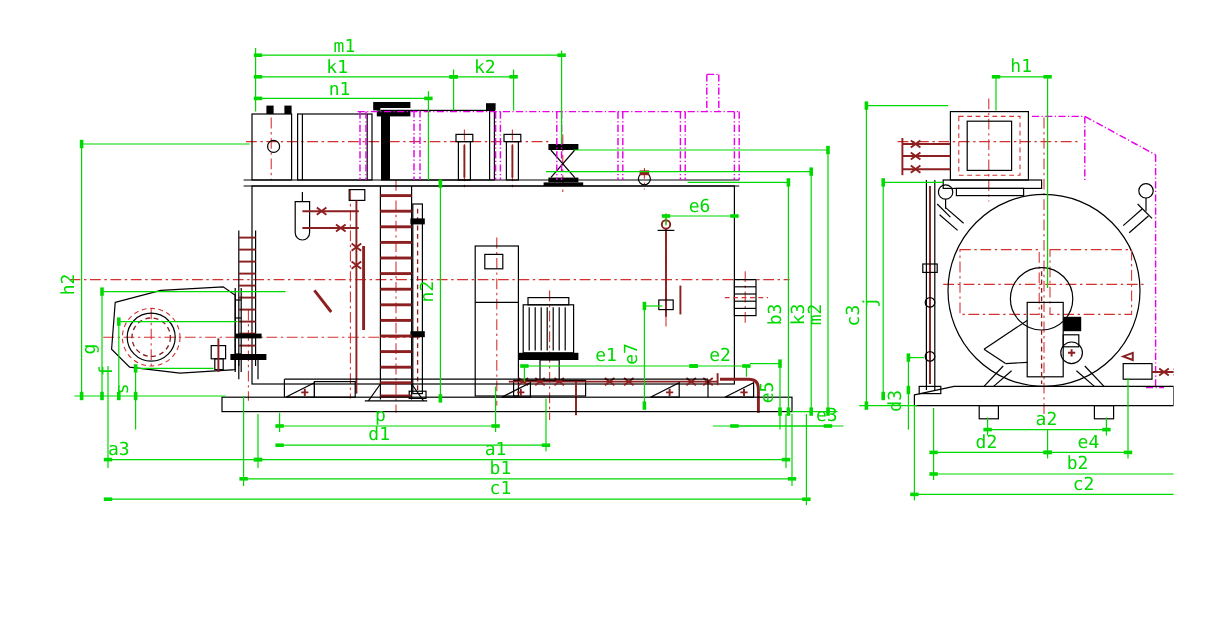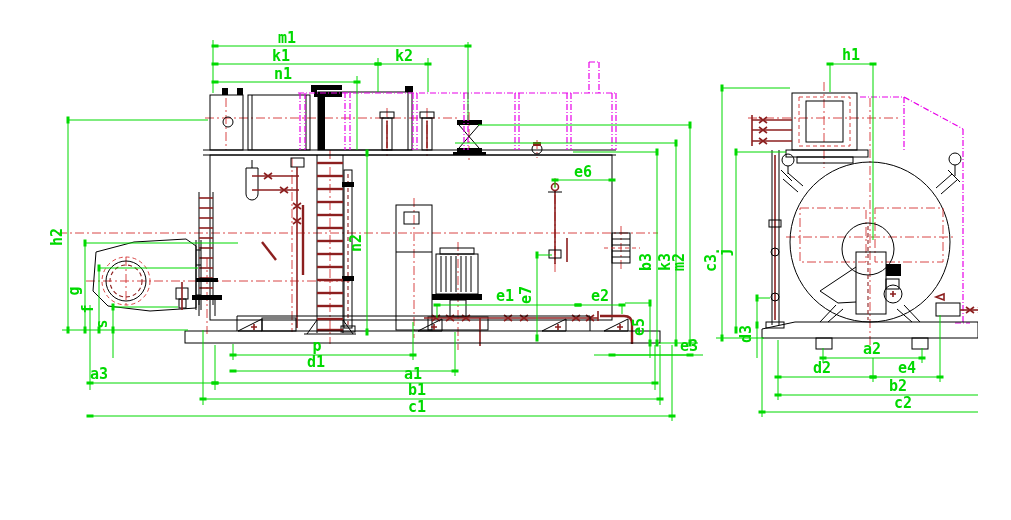--- a/index.html
+++ b/index.html
@@ -1,16 +1,16 @@
 <!DOCTYPE html>
 <html style="--c-bg: #ffffff; --c-outline: #000000; --c-dim: #00d900; --c-center: #d43131; --c-pipe: #8c1f1f; --c-phantom: #e800e8;"><head>
 <meta charset="utf-8">
 <style>
   html,body{margin:0;padding:0;background:var(--c-bg,#ffffff);}
-  .stage{position:relative;width:978px;height:520px;background:var(--c-bg,#ffffff);overflow:hidden;font-weight:bold;}
+  .stage{position:relative;width:978px;height:520px;background:var(--c-bg,#ffffff);overflow:hidden;}
   svg{display:block;}
   .ol{stroke:var(--c-outline,#000);stroke-width:1;fill:none;}
   .olf{fill:var(--c-outline,#000);stroke:none;}
   .cl{stroke:var(--c-center,#d43131);stroke-width:0.9;fill:none;stroke-dasharray:9 3 2 3;}
   .cld{stroke:var(--c-center,#d43131);stroke-width:0.9;fill:none;stroke-dasharray:4 3;}
   .pp{stroke:var(--c-pipe,#8c1f1f);stroke-width:1.6;fill:none;}
   .ppt{stroke:var(--c-pipe,#8c1f1f);stroke-width:2.4;fill:none;}
   .ppd{stroke:var(--c-pipe,#8c1f1f);stroke-width:1.1;fill:none;stroke-dasharray:4 3;}
   .ph{stroke:var(--c-phantom,#e800e8);stroke-width:1.2;fill:none;stroke-dasharray:6 2 1 2;}
   .dim{stroke:var(--c-dim,#00d900);stroke-width:1;fill:none;marker-start:url(#tk);marker-end:url(#tk);}

